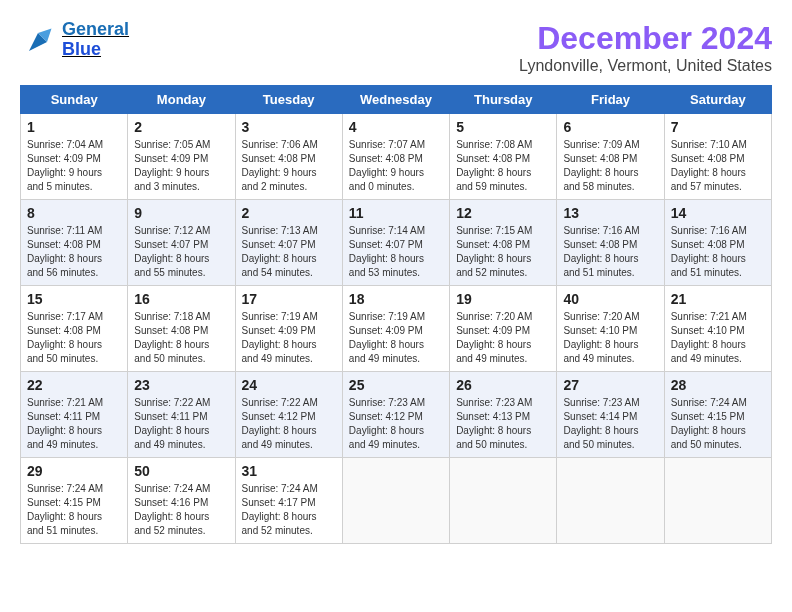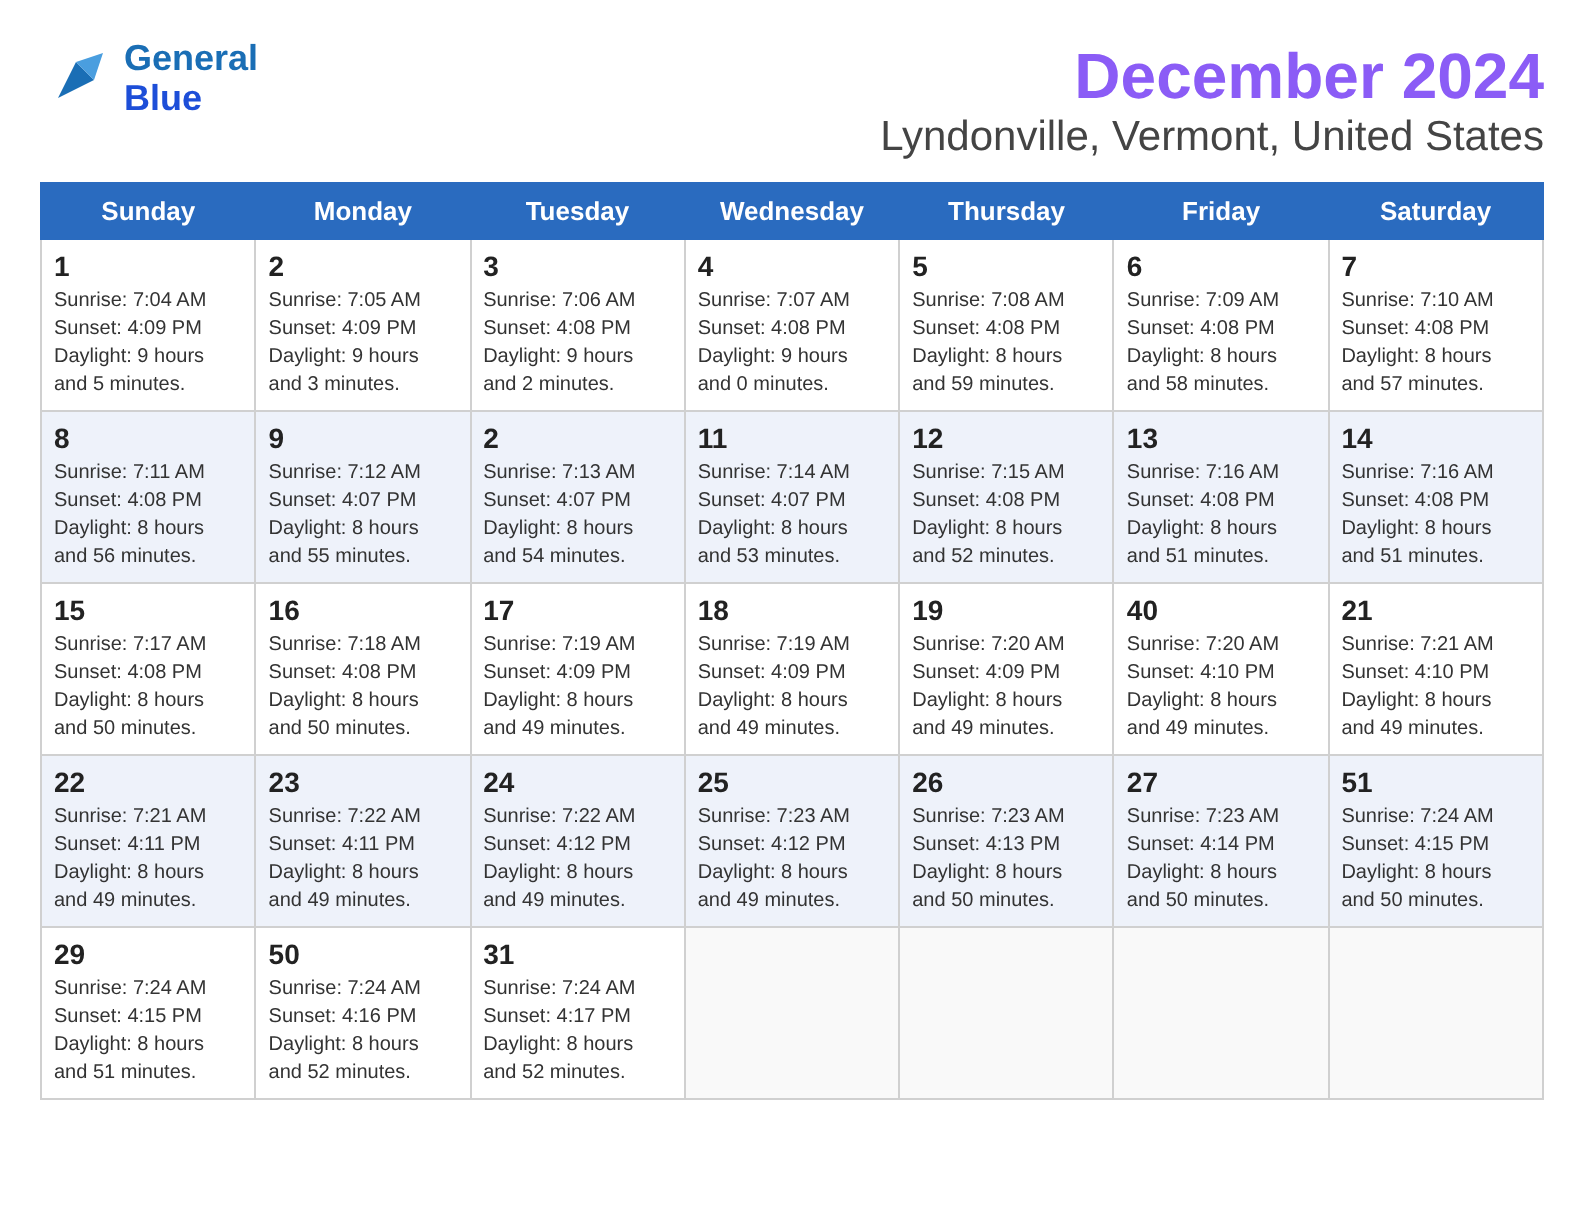--- a/index.html
+++ b/index.html
@@ -11,22 +11,23 @@
       padding: 20px;
     }
     .header {
       display: flex;
       justify-content: space-between;
       align-items: flex-start;
       margin-bottom: 10px;
     }
     .logo {
       display: flex;
-      align-items: center;
+      align-items: flex-end;
       gap: 6px;
+      text-decoration: underline;
     }
     .logo-text {
       font-size: 18px;
       font-weight: bold;
       line-height: 1.1;
     }
     .logo-text span {
       color: #1a6eb5;
     }
     .logo-bird {
@@ -35,21 +36,21 @@
     }
     .title-section {
       text-align: right;
     }
     .title-section h1 {
       font-size: 32px;
       font-weight: bold;
       color: #8b5cf6;
     }
     .title-section h2 {
-      font-size: 21px;
+      font-size: 16px;
       font-weight: normal;
       color: #444;
     }
     .calendar {
       width: 100%;
       border-collapse: collapse;
       font-size: 11px;
     }
     .calendar th {
       background-color: #2a6bbf;
@@ -235,21 +236,21 @@
         </td>
         <td>
           <span class="day-number">26</span>
           <div class="day-info">Sunrise: 7:23 AM<br>Sunset: 4:13 PM<br>Daylight: 8 hours and 50 minutes.</div>
         </td>
         <td>
           <span class="day-number">27</span>
           <div class="day-info">Sunrise: 7:23 AM<br>Sunset: 4:14 PM<br>Daylight: 8 hours and 50 minutes.</div>
         </td>
         <td>
-          <span class="day-number">51</span>
+          <span class="day-number">28</span>
           <div class="day-info">Sunrise: 7:24 AM<br>Sunset: 4:15 PM<br>Daylight: 8 hours and 50 minutes.</div>
         </td>
       </tr>
       <tr>
         <td>
           <span class="day-number">29</span>
           <div class="day-info">Sunrise: 7:24 AM<br>Sunset: 4:15 PM<br>Daylight: 8 hours and 51 minutes.</div>
         </td>
         <td>
           <span class="day-number">50</span>

